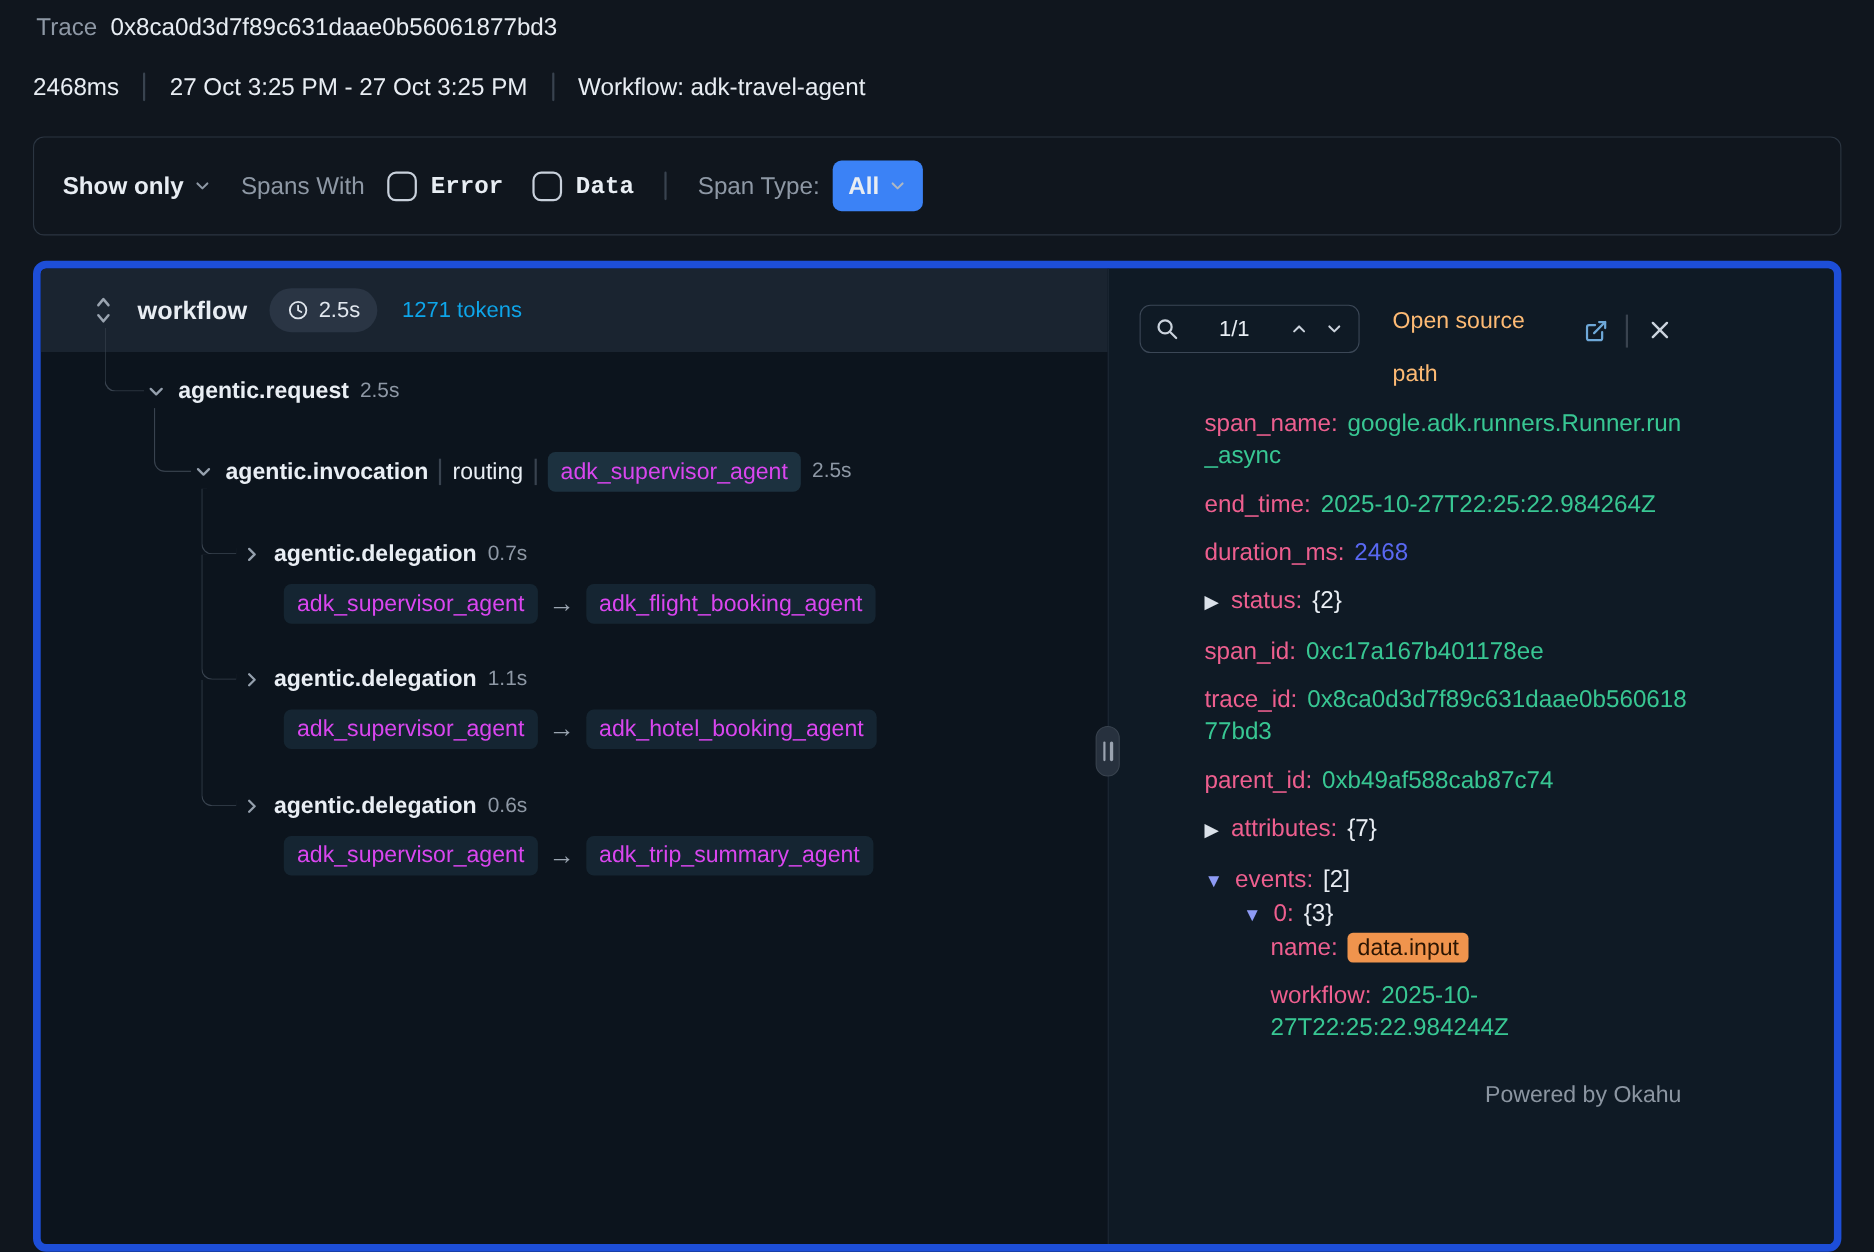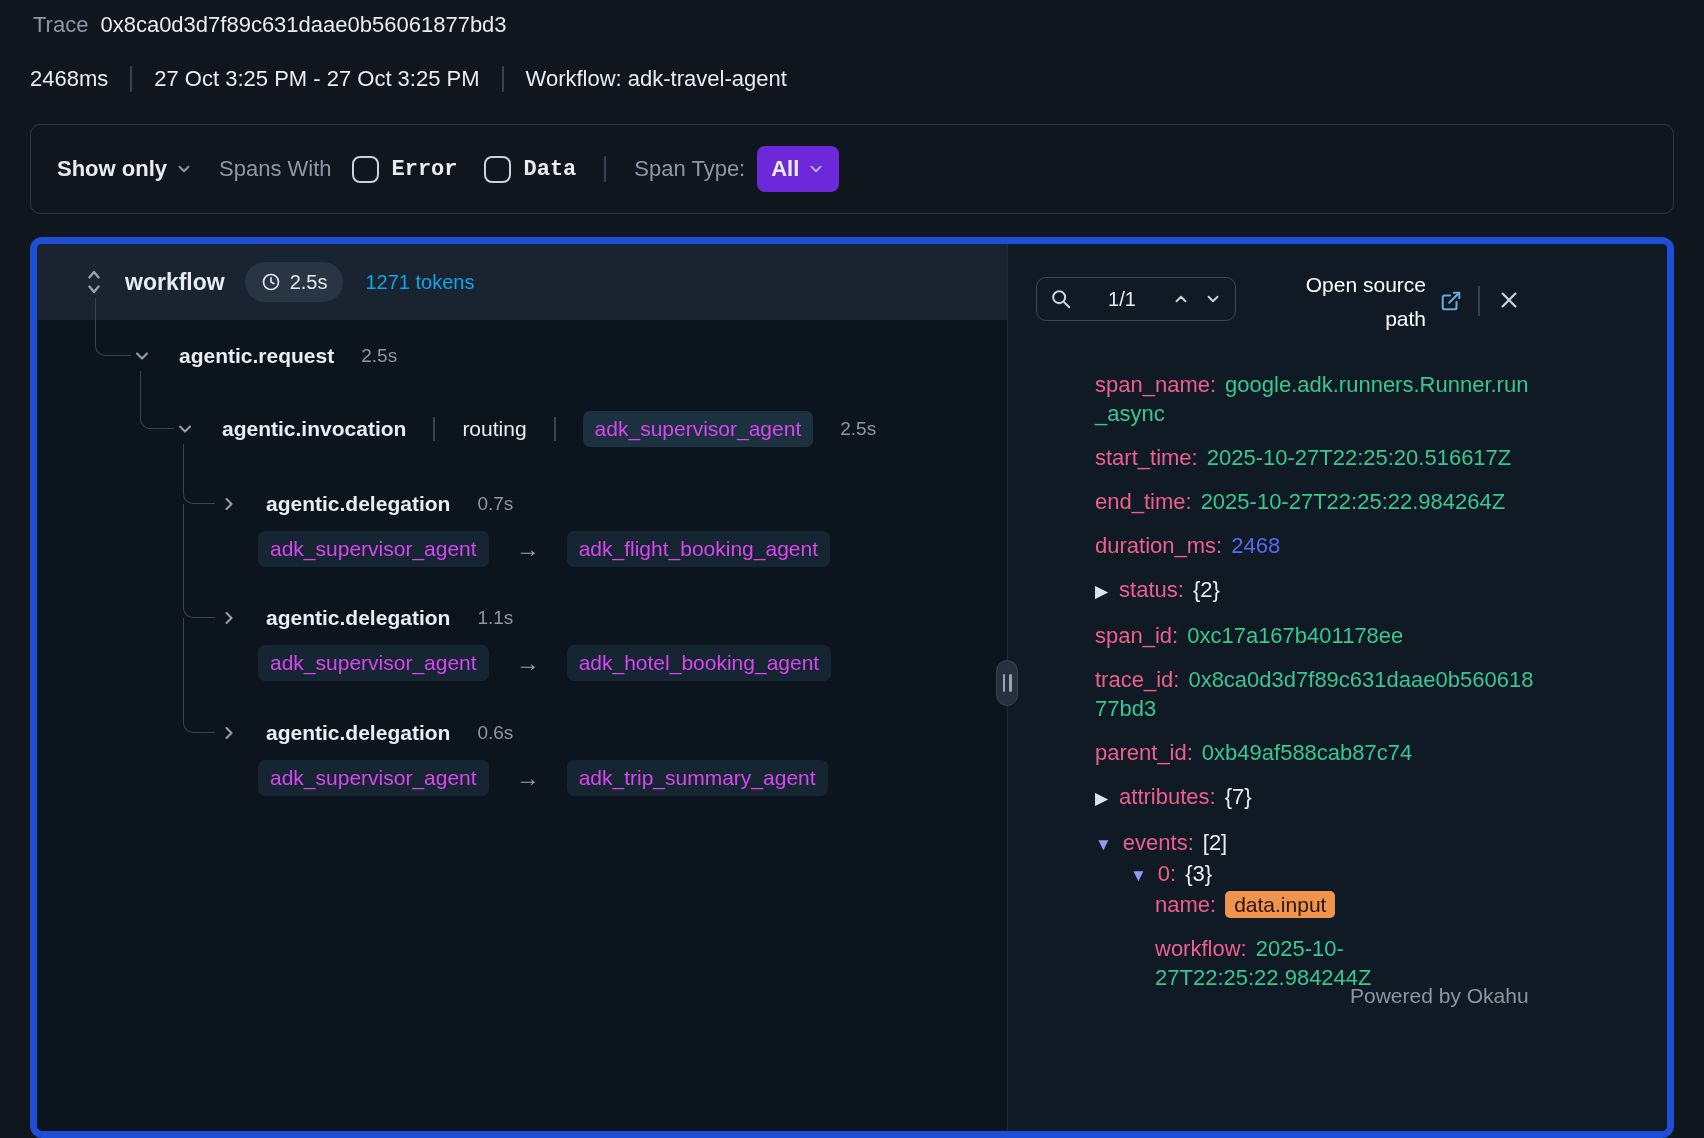--- a/index.html
+++ b/index.html
@@ -22,21 +22,21 @@
     left:30px; top:124px; width:1644px; height:90px;
     border:1px solid #2b3541; border-radius:10px;
     display:flex; align-items:center; padding-left:26px; font-size:22px;
   }
   .drop-btn { display:flex; align-items:center; gap:8px; font-weight:600; cursor:pointer; }
   .checkbox {
     width:27px; height:27px; border:2px solid #c9d1dc; border-radius:8px;
     background:transparent; flex:0 0 auto; cursor:pointer;
   }
   .cb-label { font-weight:600;font-family:Liberation Mono, monospace; }
-  .all-btn { background:#6d28d9; border-radius:8px; padding:10px 14px; }
+  .all-btn { background:#3b82f6; border-radius:8px; padding:10px 14px; }
 
   
   .panel {
     left:30px; top:237px; width:1644px; height:901px;
     background:#0c141d; border:7px solid #1d4ed8; border-radius:12px;
     overflow:hidden;
   }
   .panel-header {
     position:absolute; left:0; top:0; width:970px; height:76px;
     background:#1a2430; display:flex; align-items:center; padding-left:46px; gap:20px;
@@ -47,21 +47,21 @@
     border-radius:20px; height:40px; padding:0 16px; font-size:20px; color:#e2e8ef;
   }
   .tokens { font-size:20px; color:#0ea5e9; margin-left:2px; }
 
   
   .elbow {
     position:absolute;
     border-left:1.5px solid #39434f; border-bottom:1.5px solid #39434f;
     border-bottom-left-radius:10px;
   }
-  .trow { position:absolute; display:flex; align-items:center; gap:27px; height:36px; }
+  .trow { position:absolute; display:flex; align-items:center; gap:10px; height:36px; }
   .tlabel { font-size:21px; font-weight:600; color:#e9eef4; white-space:nowrap; }
   .tdur { font-size:19px; color:#8e98a5; white-space:nowrap; }
   .tsep { width:2px; height:24px; background:#39434f; }
   .pill {
     display:inline-block; padding:6px 12px; border-radius:7px;
     color:#d946ef; background:rgba(110,197,234,0.10);
     font-size:21px; font-weight:500; white-space:nowrap; cursor:pointer;
   }
   .pill.hl { background:rgba(110,197,234,0.17); }
   .parrow { color:#9aa4b0; font-size:24px; line-height:1; }
@@ -80,21 +80,21 @@
     background:#0f1a25; border-left:1px solid #1f2935;
   }
   .searchbox {
     position:absolute; left:28px; top:33px; width:200px; height:44px;
     border:1.5px solid #3b4756; border-radius:10px;
     display:flex; align-items:center; padding:0 13px; gap:14px; cursor:text;
   }
   .match-count { font-size:20px; color:#e8edf3; flex:1; text-align:center; }
   .osp {
     position:absolute; left:258px; top:24px; width:160px;
-    font-size:21px; line-height:34px; color:#ffffff; cursor:pointer;text-align:right;
+    font-size:21px; line-height:48px; color:#fdba74; cursor:pointer;
   }
   .ext-icon { position:absolute; left:432px; top:46px; cursor:pointer; }
   .rp-div { position:absolute; left:470px; top:42px; width:2px; height:30px; background:#39434f; }
   .close-icon { position:absolute; left:490px; top:45px; cursor:pointer; }
 
   .fields { position:absolute; left:87px; top:126px; width:440px; font-size:22px; line-height:29px; }
   .field { margin-bottom:15px; overflow-wrap:break-word; }
   .field.m0 { margin-bottom:0; }
   .field.ind1 { padding-left:35px; }
   .field.ind2 { padding-left:60px; }
@@ -265,23 +265,20 @@
           <line x1="5" y1="5" x2="19" y2="19"></line>
           <line x1="19" y1="5" x2="5" y2="19"></line>
         </svg>
     </div>
 
     <div class="fields">
       <div class="field">
         <span class="k">span_name:</span><span class="v-green">google.adk.runners.Runner.run_async</span>
       </div>
       <div class="field">
-        <span class="k">start_time:</span><span class="v-green">2025-10-27T22:25:20.516617Z</span>
-      </div>
-      <div class="field">
         <span class="k">end_time:</span><span class="v-green">2025-10-27T22:25:22.984264Z</span>
       </div>
       <div class="field">
         <span class="k">duration_ms:</span><span class="v-blue">2468</span>
       </div>
       <div class="field">
         <span class="tri right">▶</span><span class="k">status:</span><span class="v-plain">{2}</span>
       </div>
       <div class="field">
         <span class="k">span_id:</span><span class="v-green">0xc17a167b401178ee</span>

